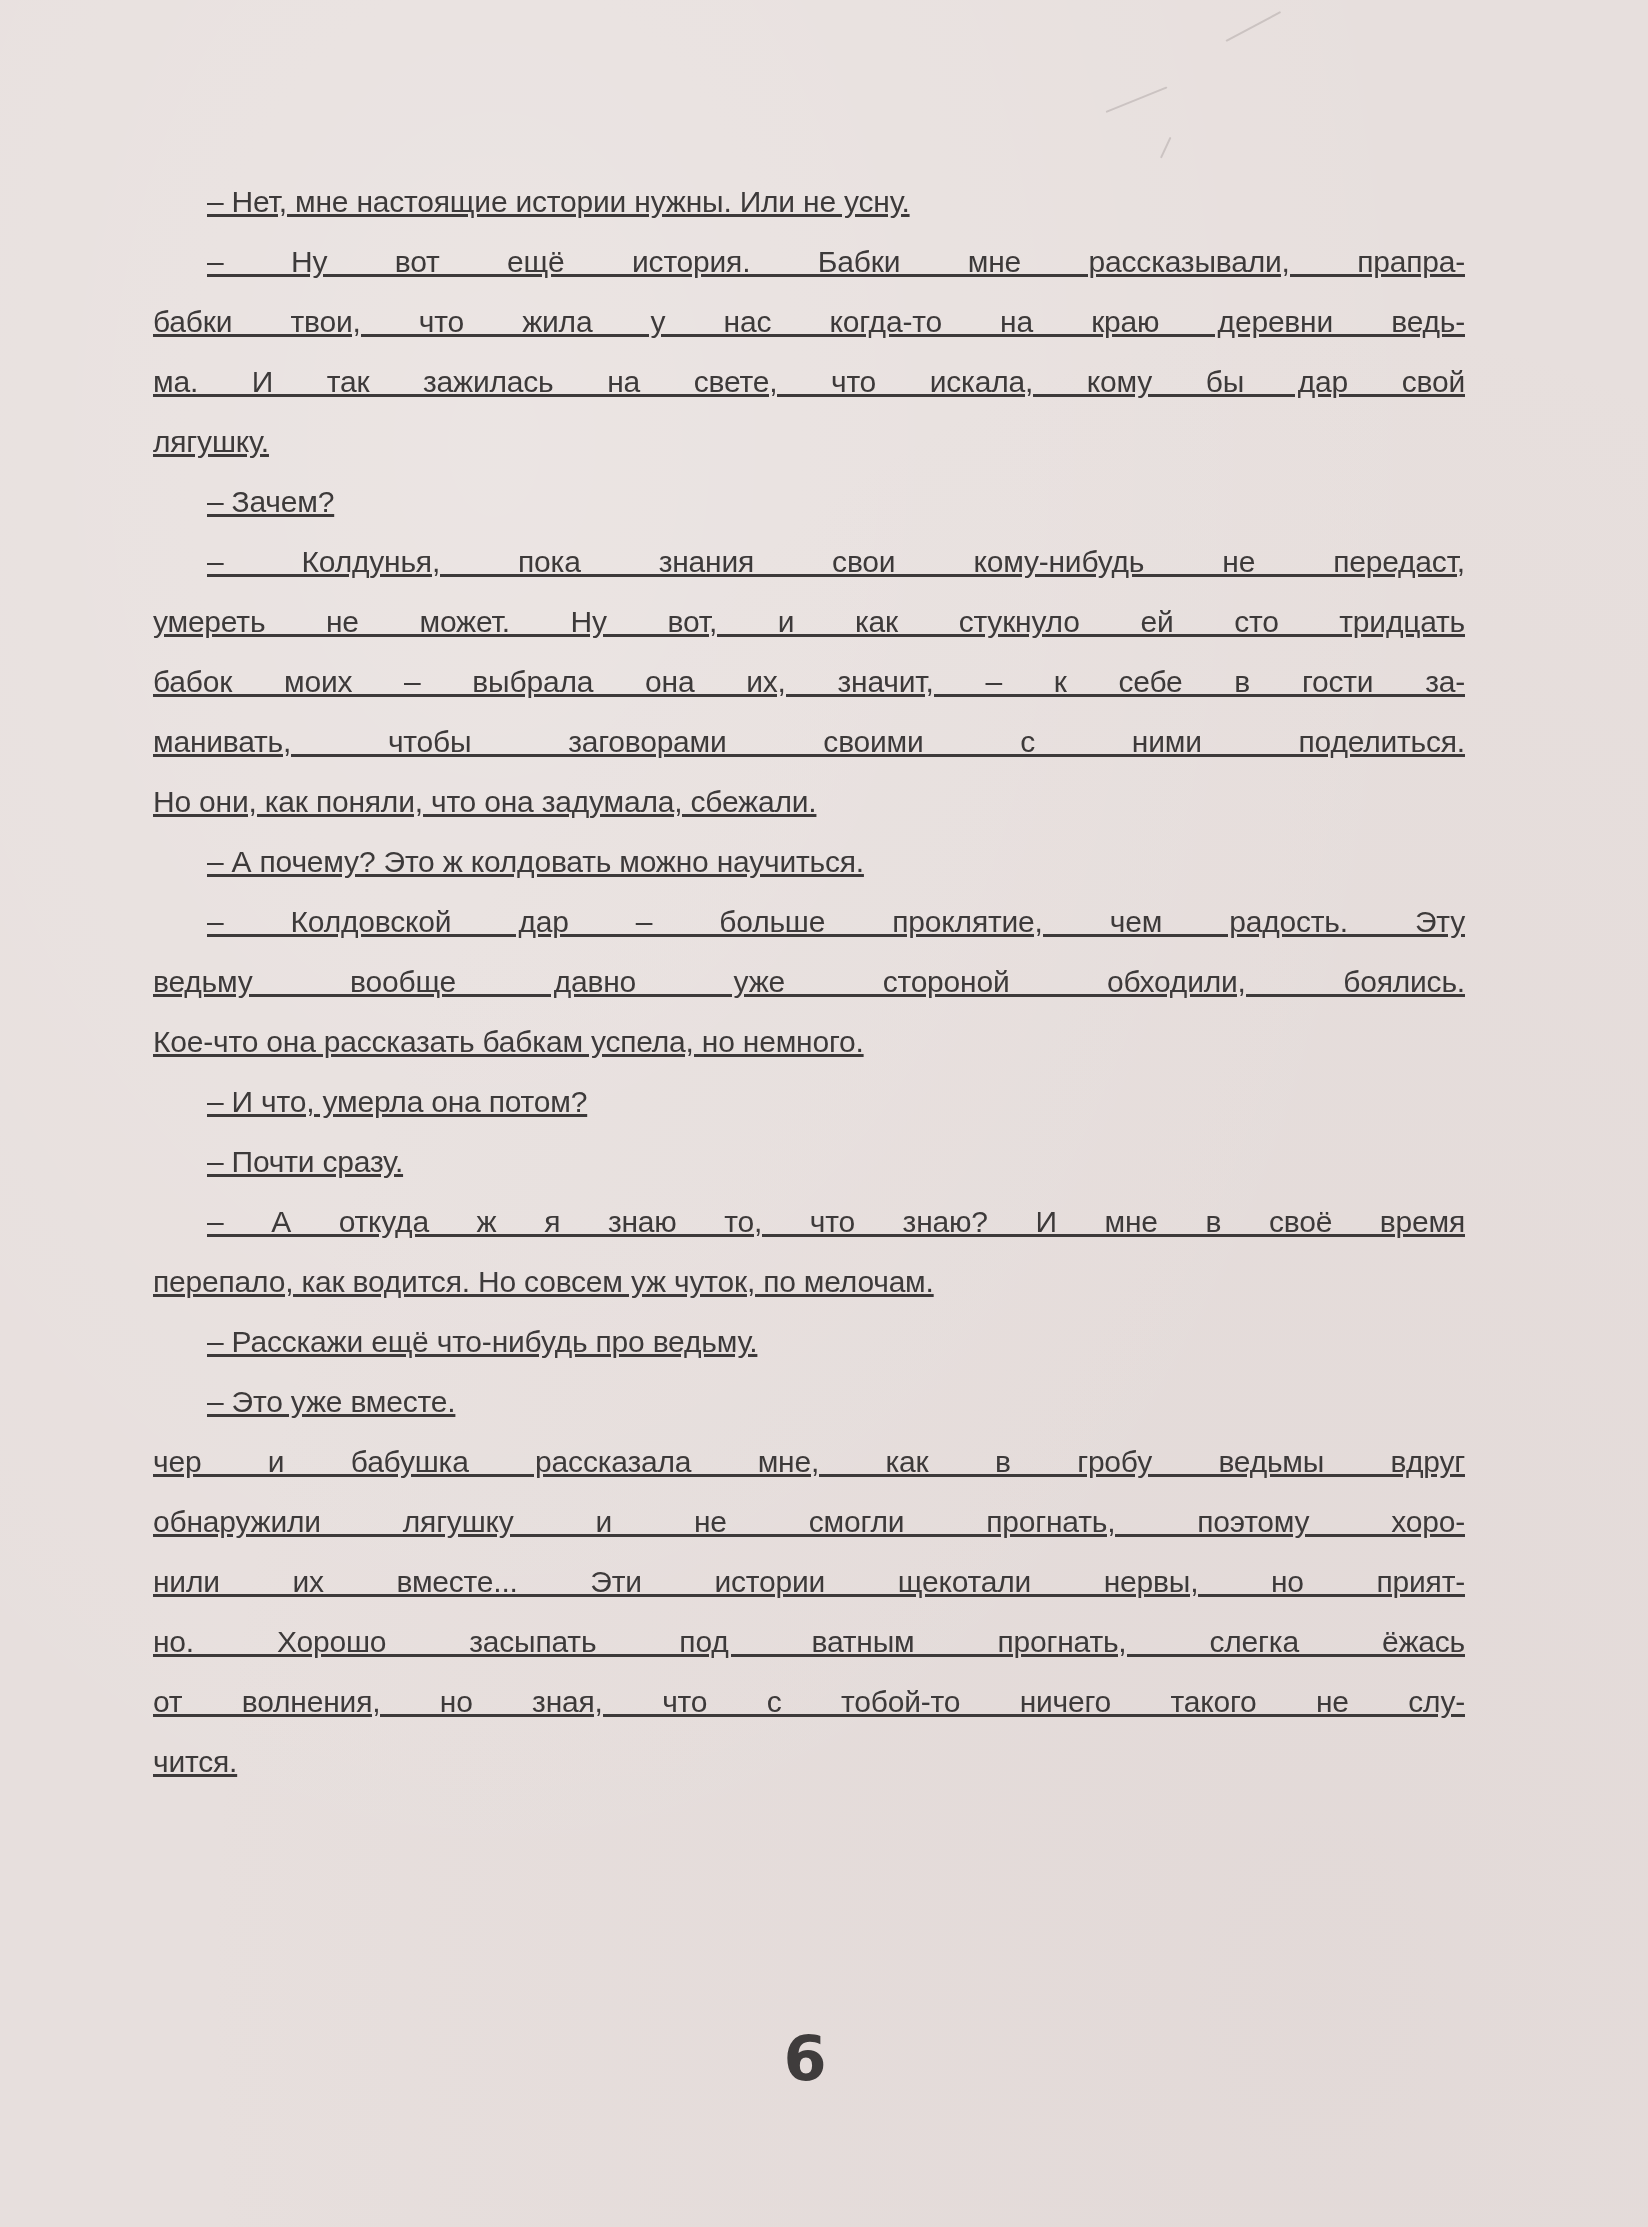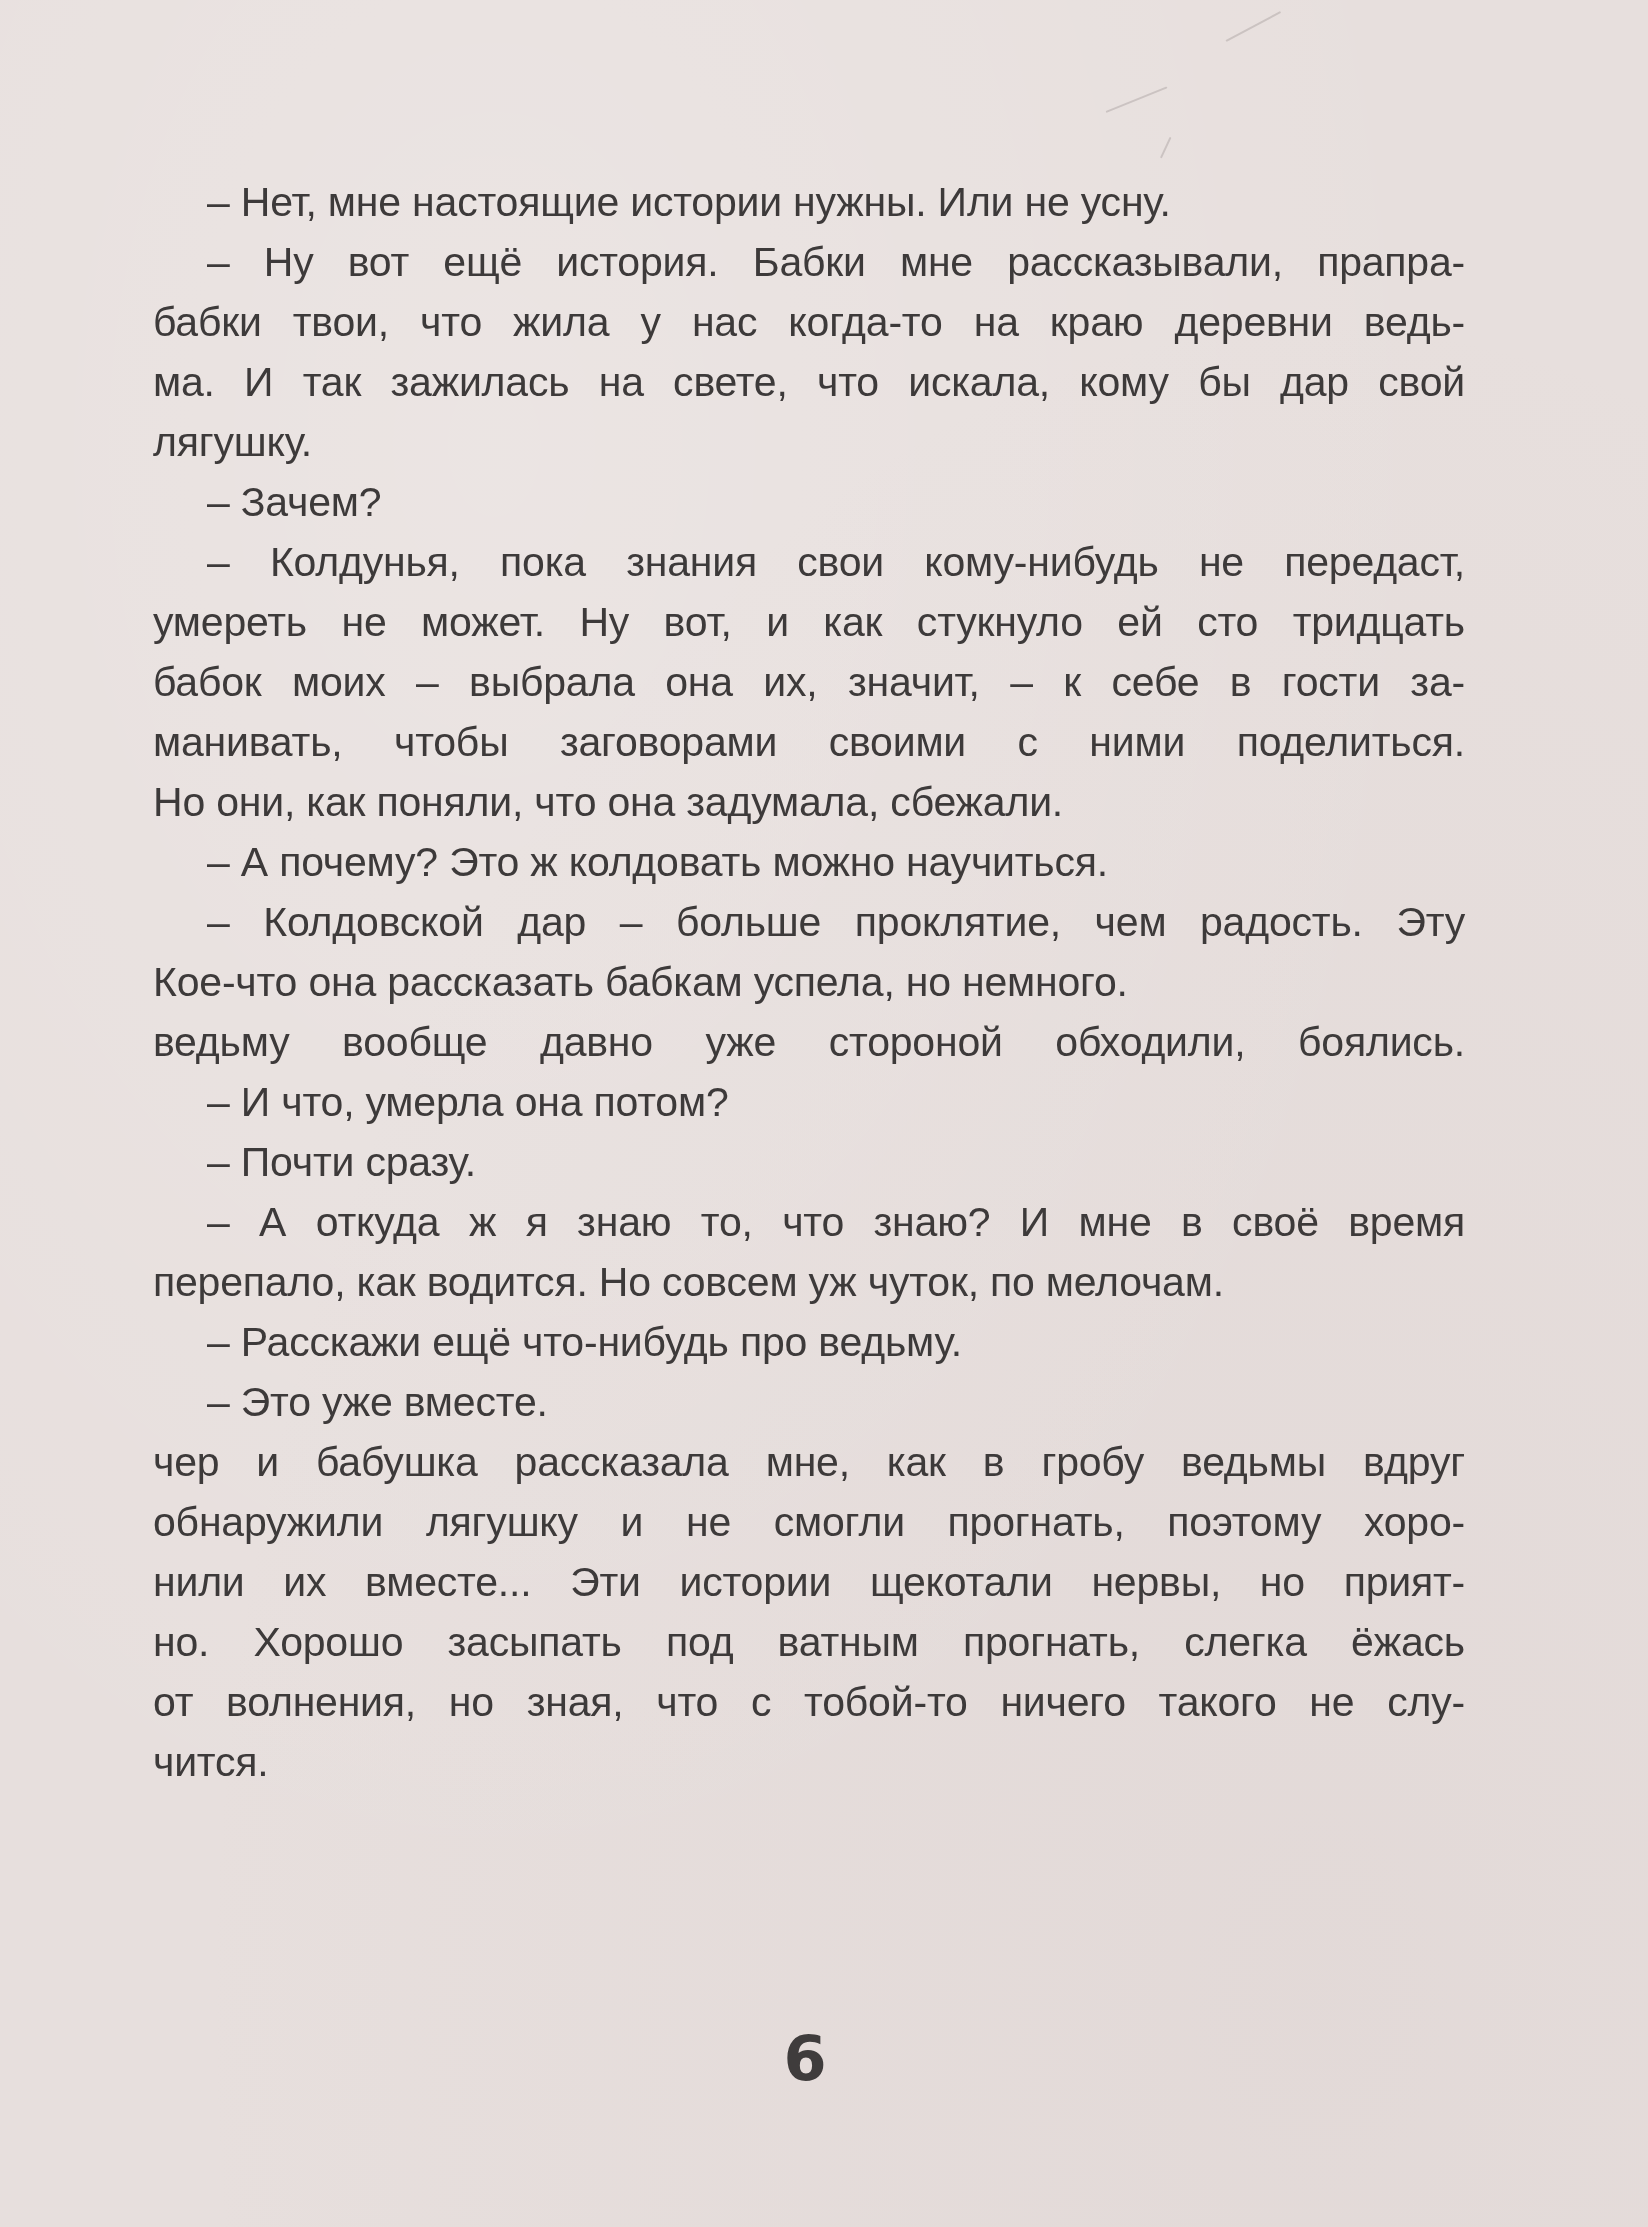--- a/index.html
+++ b/index.html
@@ -32,23 +32,24 @@
     }
     .text-block {
       position: absolute;
       left: 153px;
       top: 172px;
       width: 1312px;
     }
     .line {
       height: 60px;
       line-height: 60px;
-      font-size: 41px;
+      font-size: 30px;
       white-space: nowrap;
       letter-spacing: -0.2px;
+      text-decoration: underline;
     }
     .line.indent {
       padding-left: 54px;
     }
     .line.justify {
       text-align: justify;
       text-align-last: justify;
     }
     .page-number {
       position: absolute;
@@ -78,22 +79,22 @@
   <div class="line justify">ма. И так зажилась на свете, что искала, кому бы дар свой</div>
   <div class="line">лягушку.</div>
   <div class="line indent">– Зачем?</div>
   <div class="line indent justify">– Колдунья, пока знания свои кому-нибудь не передаст,</div>
   <div class="line justify">умереть не может. Ну вот, и как стукнуло ей сто тридцать</div>
   <div class="line justify">бабок моих – выбрала она их, значит, – к себе в гости за-</div>
   <div class="line justify">манивать, чтобы заговорами своими с ними поделиться.</div>
   <div class="line">Но они, как поняли, что она задумала, сбежали.</div>
   <div class="line indent">– А почему? Это ж колдовать можно научиться.</div>
   <div class="line indent justify">– Колдовской дар – больше проклятие, чем радость. Эту</div>
+  <div class="line justify">ведьму вообще давно уже стороной обходили, боялись.</div>
   <div class="line">Кое-что она рассказать бабкам успела, но немного.</div>
-  <div class="line justify">ведьму вообще давно уже стороной обходили, боялись.</div>
   <div class="line indent">– И что, умерла она потом?</div>
   <div class="line indent">– Почти сразу.</div>
   <div class="line indent justify">– А откуда ж я знаю то, что знаю? И мне в своё время</div>
   <div class="line">перепало, как водится. Но совсем уж чуток, по мелочам.</div>
   <div class="line indent">– Расскажи ещё что-нибудь про ведьму.</div>
   <div class="line indent">– Это уже вместе.</div>
   <div class="line justify">чер и бабушка рассказала мне, как в гробу ведьмы вдруг</div>
   <div class="line justify">обнаружили лягушку и не смогли прогнать, поэтому хоро-</div>
   <div class="line justify">нили их вместе... Эти истории щекотали нервы, но прият-</div>
   <div class="line justify">но. Хорошо засыпать под ватным прогнать, слегка ёжась</div>

